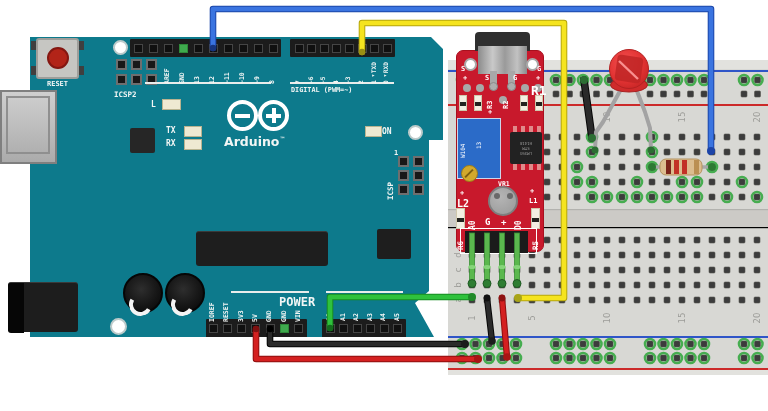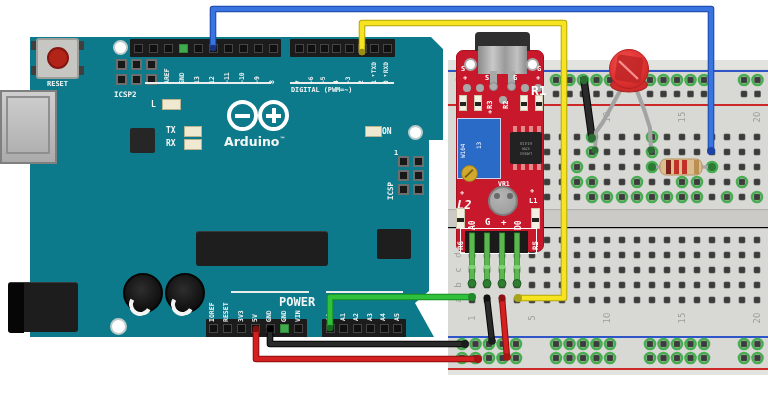--- a/index.html
+++ b/index.html
@@ -572,21 +572,21 @@
       <div>LM393</div>
       <div>STM</div>
       <div>H1418</div>
     </div>
 
     <div class="abs" style="left:31px;top:135px;width:30px;height:30px;border-radius:50%;background:radial-gradient(circle at 40% 35%,#b5b5b5,#989898);border:2px solid #7e7e7e;box-sizing:border-box;"></div>
     <div class="abs" style="left:37px;top:142px;width:6px;height:6px;border-radius:50%;background:#696969;"></div>
     <div class="abs" style="left:50px;top:142px;width:6px;height:6px;border-radius:50%;background:#696969;"></div>
 
     <div class="abs silk" style="left:3px;top:139px;font-size:7px;">+</div>
-    <div class="abs silk" style="left:0px;top:148px;font-size:12px;font-style:italic;">L2</div>
+    <div class="abs silk" style="left:0px;top:148px;font-size:10px;">L2</div>
     <div class="abs silk" style="left:73px;top:137px;font-size:7px;">+</div>
     <div class="abs silk" style="left:72px;top:147px;font-size:7px;">L1</div>
     <div class="smd" style="left:-1px;top:157px;width:9px;height:21px;"></div>
     <div class="smd" style="left:74px;top:157px;width:9px;height:21px;"></div>
 
     <div class="abs silk v" style="left:12px;top:159px;height:20px;font-size:8px;">A0</div>
     <div class="abs silk" style="left:28px;top:167px;font-size:9px;">G</div>
     <div class="abs silk" style="left:44px;top:167px;font-size:9px;">+</div>
     <div class="abs silk v" style="left:58px;top:159px;height:20px;font-size:8px;">D0</div>
     <div class="abs silk v" style="left:0px;top:181px;height:18px;font-size:7.5px;">R6</div>

